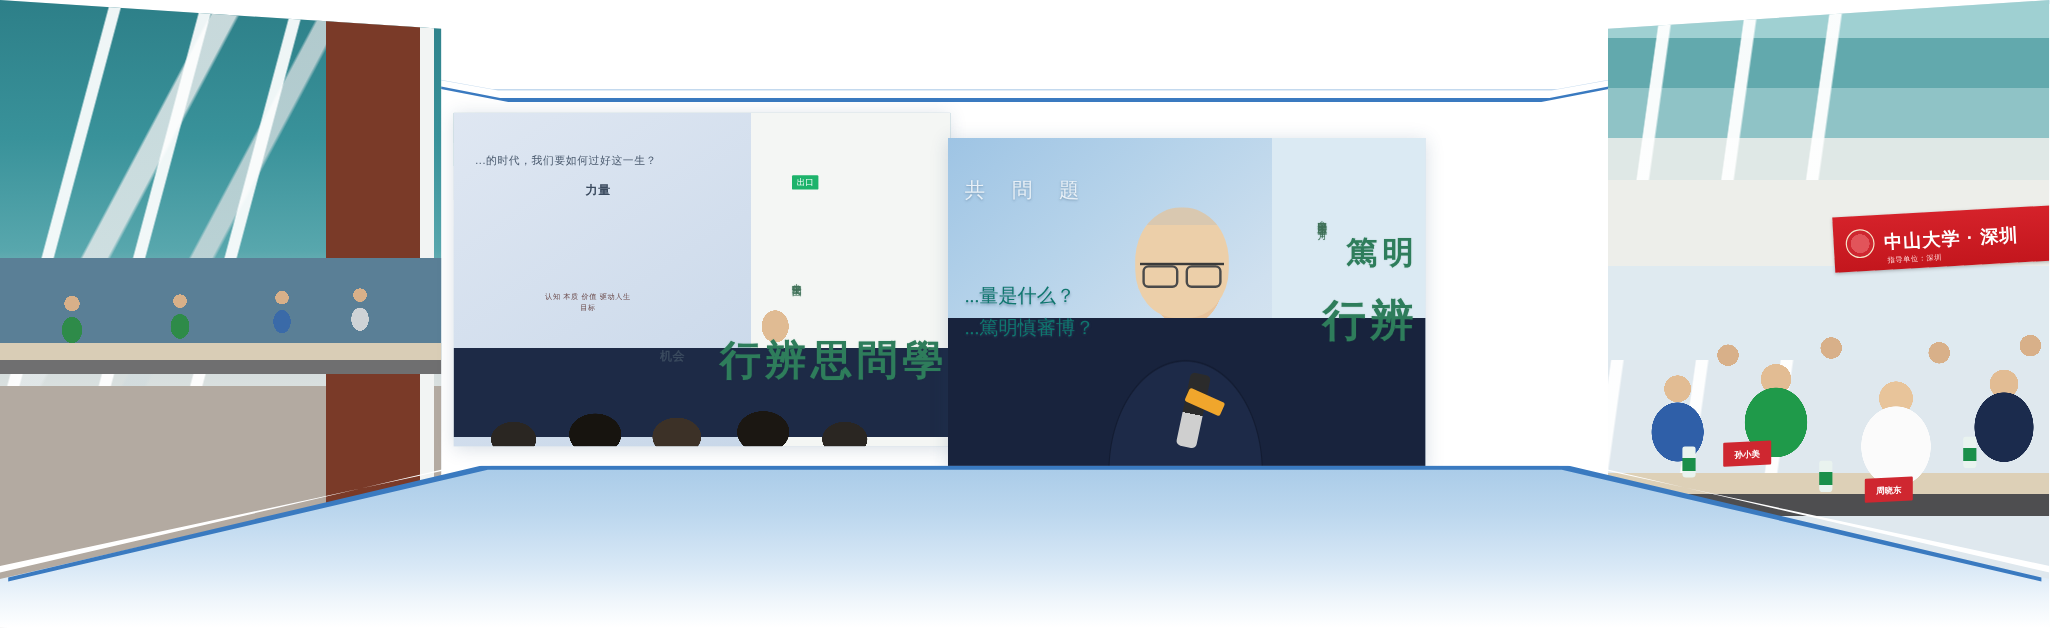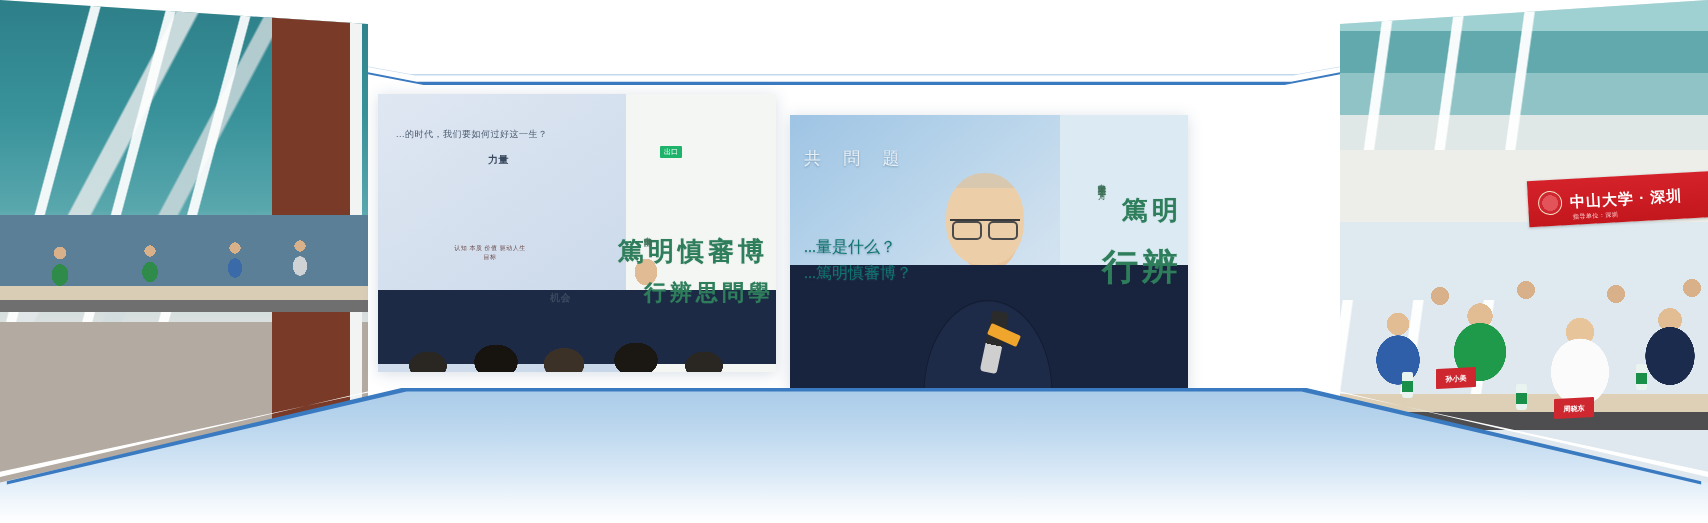--- a/index.html
+++ b/index.html
@@ -76,21 +76,21 @@
 
   
   .photo-side{
     top:0;height:523px;width:368px;
     box-shadow:none;
   }
   #photo-left{ left:0;  clip-path:polygon(0% 0%, 100% 4.6%, 100% 95.4%, 0% 100%); }
   #photo-right{ right:0; clip-path:polygon(0% 4.6%, 100% 0%, 100% 100%, 0% 95.4%); }
 
   
-  #photo-center-left { left:378px;  top:94px;  width:398px; height:278px; }
+  #photo-center-left { left:378px;  top:94px;  width:398px; height:278px;padding-left:16px; }
   #photo-center-right{ left:790px;  top:94px;  width:398px; height:278px;margin-top:21px; }
 
   
   #photo-left .img{
     background-image:
       
       radial-gradient(ellipse 14px 18px at 60px 275px, #2e8b49 0 60%, transparent 61%),
       radial-gradient(ellipse 13px 17px at 150px 272px, #2e8b49 0 60%, transparent 61%),
       radial-gradient(ellipse 12px 16px at 235px 268px, #3a6aa8 0 60%, transparent 61%),
       radial-gradient(ellipse 12px 16px at 300px 266px, #cfd3d6 0 60%, transparent 61%),
@@ -292,22 +292,21 @@
     <div class="img"></div>
 
     <div class="slide-cap">...的时代，我们要如何过好这一生？</div>
 
     <div class="slide-cap" style="top:58px;left:110px;right:auto;font-size:10px;font-weight:bold;color:#3a4a5e;">力量</div>
 
     <div class="slide-cap" style="top:196px;left:172px;right:auto;font-size:10px;font-weight:bold;color:#3a4a5e;text-align:right;">机会</div>
 
     <div class="slide-cap" style="top:150px;left:74px;right:auto;font-size:6px;color:#6b4a4a;width:76px;white-space:normal;text-align:center;">认知 本质 价值 驱动人生目标</div>
 
-    <div class="calli" style="right:8px;top:140px;font-size:26px;">篤明慎審博</div>
-    <div class="calli" style="right:2px;top:184px;font-size:22px;">行辨思問學</div>
+    <div class="calli" style="right:2px;top:184px;font-size:34px;">行辨思問學</div>
     <div class="calli" style="right:124px;top:136px;font-size:8px;letter-spacing:1px;writing-mode:vertical-rl;font-weight:normal;color:#3f6f57;">中華民國</div>
 
     <div style="position:absolute;left:282px;top:52px;background:#1db36b;color:#fff;font-size:7px;padding:1px 4px;border-radius:1px;">出口</div>
   </div>
 
   <div class="photo" id="photo-center-right">
     <div class="img"></div>
 
     <div class="slide-q" style="top:32px;font-size:17px;letter-spacing:9px;color:#e8f0f7;">共 問 題</div>
     <div class="slide-q" style="top:122px;">...量是什么？</div>

